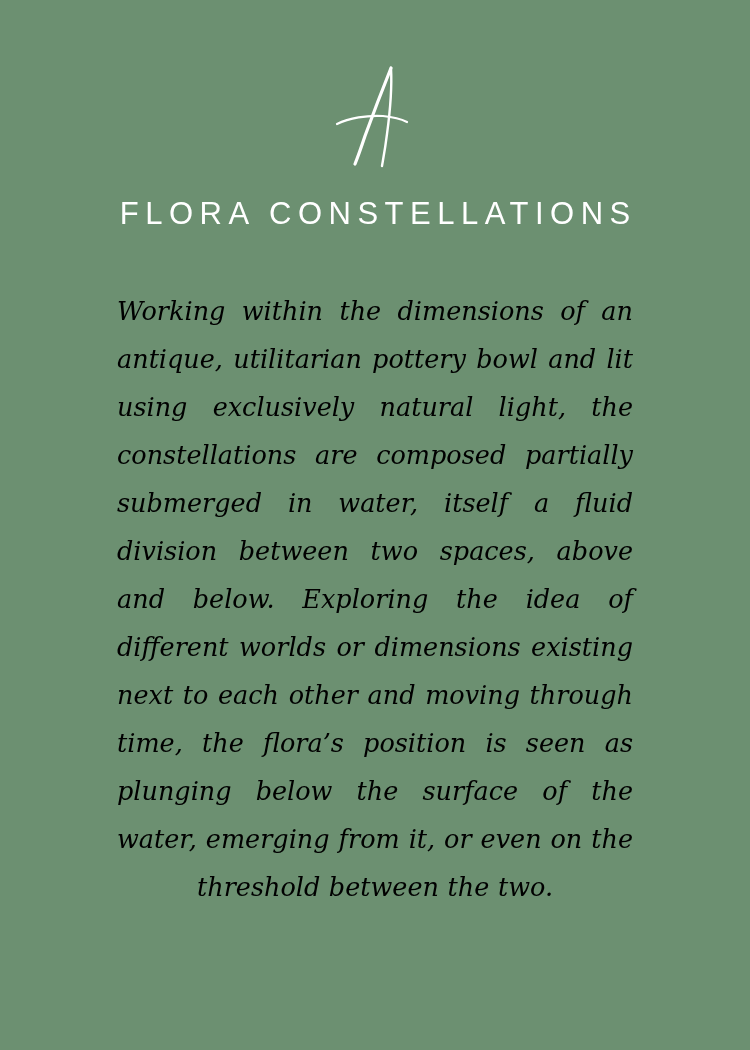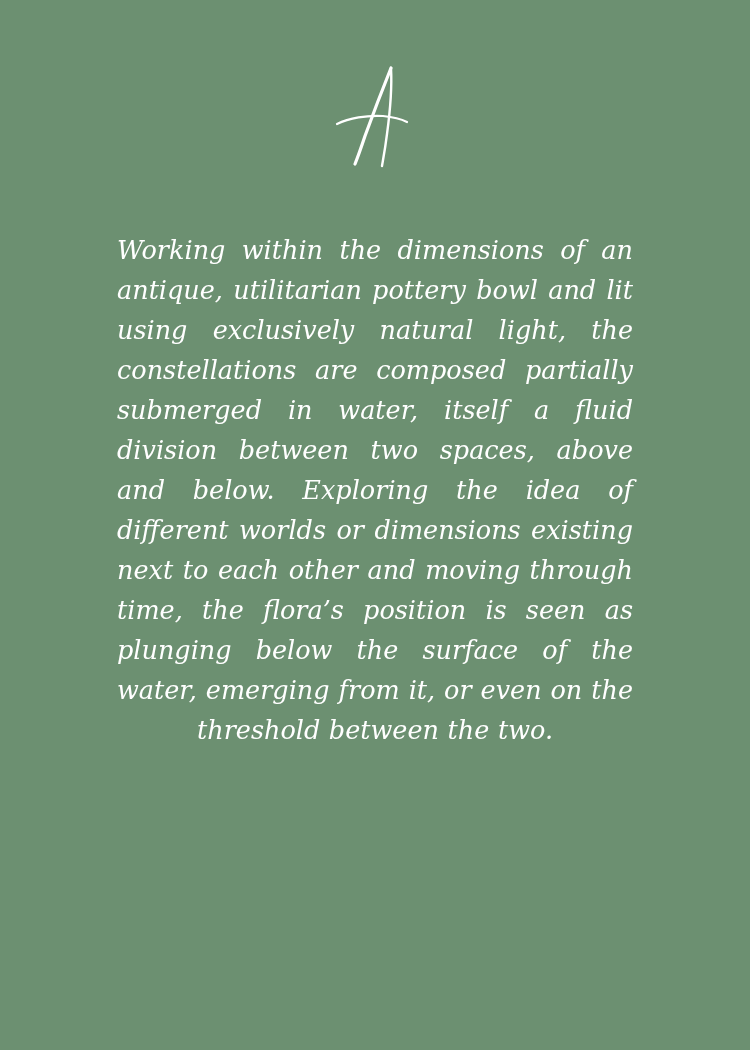--- a/index.html
+++ b/index.html
@@ -57,42 +57,43 @@
     font-weight: 400;
     letter-spacing: 2.2px;
     text-align: center;
     line-height: 1;
     text-indent: 2.2px;
   }
 
   .statement {
     margin-top: 58px;
     width: 516px;
-    color: #ffffff;
+    color: #000000;
     font-family: "DejaVu Serif", serif;
     font-style: italic;
     font-size: 25.5px;
-    line-height: 40px;
+    line-height: 48px;
     text-align: justify;
     text-align-last: center;
     word-spacing: 0.5px;
   }
 </style>
 </head>
 <body>
 
 <div class="page">
 
   <div class="monogram">
     <svg width="120" height="110" viewBox="0 0 120 110" aria-hidden="true">
       <g fill="none" stroke="#ffffff" stroke-linecap="round" stroke-linejoin="round">
         <path d="M76 6 C68 26, 58 52, 50 74 C45 89, 42 97, 40 102" stroke-width="3.2"></path>
         <path d="M76 6 C77 24, 75 50, 72 72 C70 88, 68 98, 67 104" stroke-width="2.4"></path>
         <path d="M22 62 C34 56, 52 53, 68 54 C78 55, 86 57, 92 60" stroke-width="2.2"></path>
       </g>
     </svg>
   </div>
 
+  <div class="title">FLORA CONSTELLATIONS</div>
 
 
   <div class="statement">Working within the dimensions of an antique, utilitarian pottery bowl and lit using exclusively natural light, the constellations are composed partially submerged in water, itself a fluid division between two spaces, above and below.  Exploring the idea of different worlds or dimensions existing next to each other and moving through time, the flora’s position is  seen as plunging below the surface of the water, emerging from it, or even on the threshold between the two.</div>
 
 </div>
 
 </body></html>

